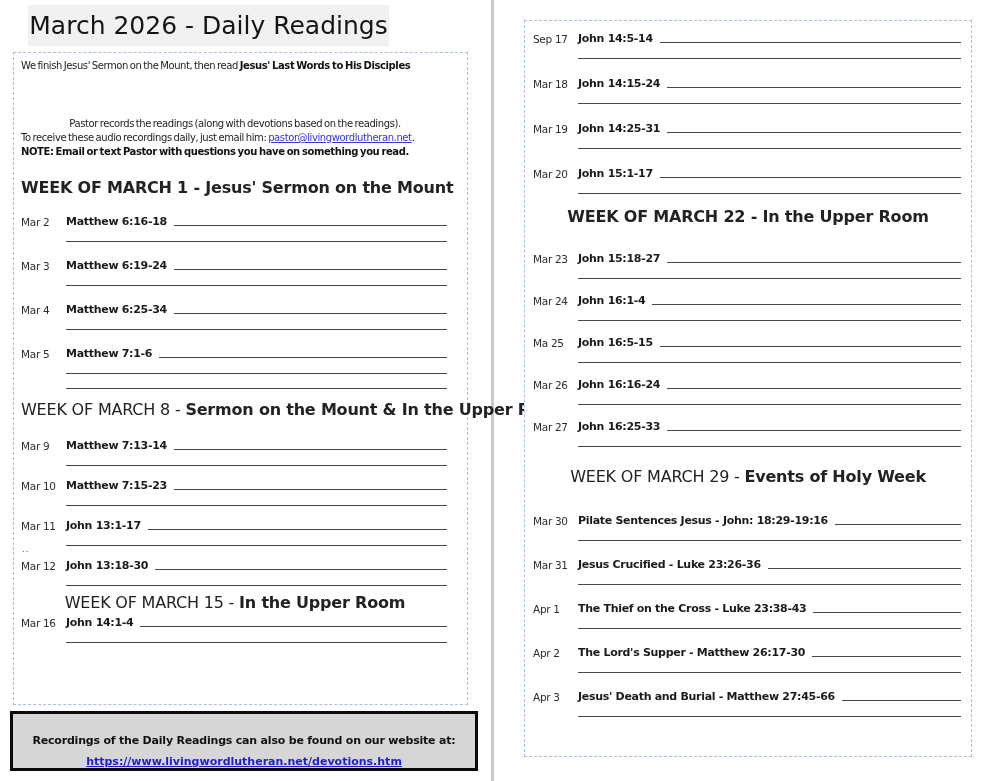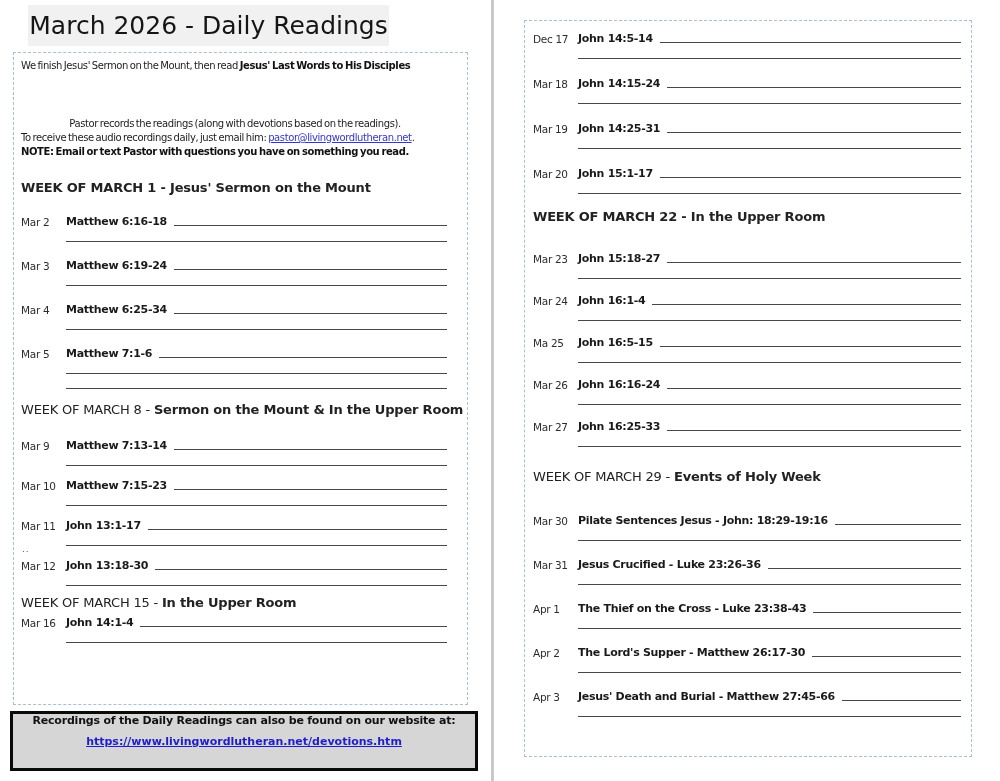--- a/index.html
+++ b/index.html
@@ -23,21 +23,21 @@
   }
   .box-left  { left:13px;  top:52px; width:455px; height:653px; padding:6px 18px 0 7px; }
   .box-right { left:524px; top:20px; width:448px; height:737px; padding:8px 8px 0 8px; }
 
   .intro { font-size:10px; line-height:14px; letter-spacing:-0.4px; word-spacing:-1px; color:#1c1c1c; }
   .intro p { margin:0; white-space:nowrap; }
   .intro .c { text-align:center;margin-top:44px; }
   .intro b { color:#111; }
   .email-link { color:#3535cf; text-decoration:underline; cursor:pointer; }
 
-  .week-header { font-size:13px; line-height:14px; color:#222; white-space:nowrap; letter-spacing:-0.2px; }
+  .week-header { text-align:center; font-size:16px; line-height:14px; color:#222; white-space:nowrap; letter-spacing:-0.2px; }
   .week-header .wh-prefix { font-weight:400; }
   .week-header.bold-prefix .wh-prefix { font-weight:700; }
   .week-header .wh-title { font-weight:700; }
 
   .entry { position:relative; margin-bottom:14px; }
   .row1 { display:flex; align-items:flex-end; height:16px; font-size:11px; }
   .date { flex:0 0 45px; width:45px; font-size:10.5px; letter-spacing:-0.3px; color:#2c2c2c; }
   .reading { font-weight:700; white-space:nowrap; letter-spacing:-0.3px; color:#1a1a1a; }
   .fill { flex:1 1 auto; border-bottom:1.5px solid #474747; margin:0 2px 2px 7px; }
   .row2 { margin:13px 2px 0 45px; border-bottom:1.5px solid #474747; }
@@ -51,21 +51,21 @@
   .sec-l2 .entry { margin-bottom:0; }
   .sec-r0 .entry { margin-bottom:15px; }
   .sec-r1 .week-header { margin:16px 0 25px; }
   .sec-r1 .entry { margin-bottom:12px; }
   .sec-r2 .week-header { margin:23px 0 27px; }
   .sec-r2 .entry { }
 
   .footer-box {
     position:absolute; left:10px; top:711px; width:468px; height:60px;
     box-sizing:border-box; background:#d6d6d6; border:3px solid #0a0a0a;
-    text-align:center; padding-top:0;
+    text-align:center; padding-top:20px;
   }
   .footer-line { font-weight:700; font-size:11px; letter-spacing:-0.2px; color:#111; white-space:nowrap; }
   .footer-link {
     display:inline-block; margin-top:8px; font-weight:700; font-size:11px;
     color:#1d1dcc; text-decoration:underline; cursor:pointer; white-space:nowrap;
   }
 </style>
 </head>
 <body>
 
@@ -167,21 +167,21 @@
         </div>
       </div>
     </div>
 </div>
 
 <div class="box box-right">
   <div id="right-sections">
       <div class="section sec-r0">
         <div class="entry">
           <div class="row1">
-            <span class="date">Dec 17</span>
+            <span class="date">Sep 17</span>
             <span class="reading">John 14:5-14</span>
             <span class="fill"></span>
           </div>
           <div class="row2"></div>
         </div>
         <div class="entry">
           <div class="row1">
             <span class="date">Mar 18</span>
             <span class="reading">John 14:15-24</span>
             <span class="fill"></span>

